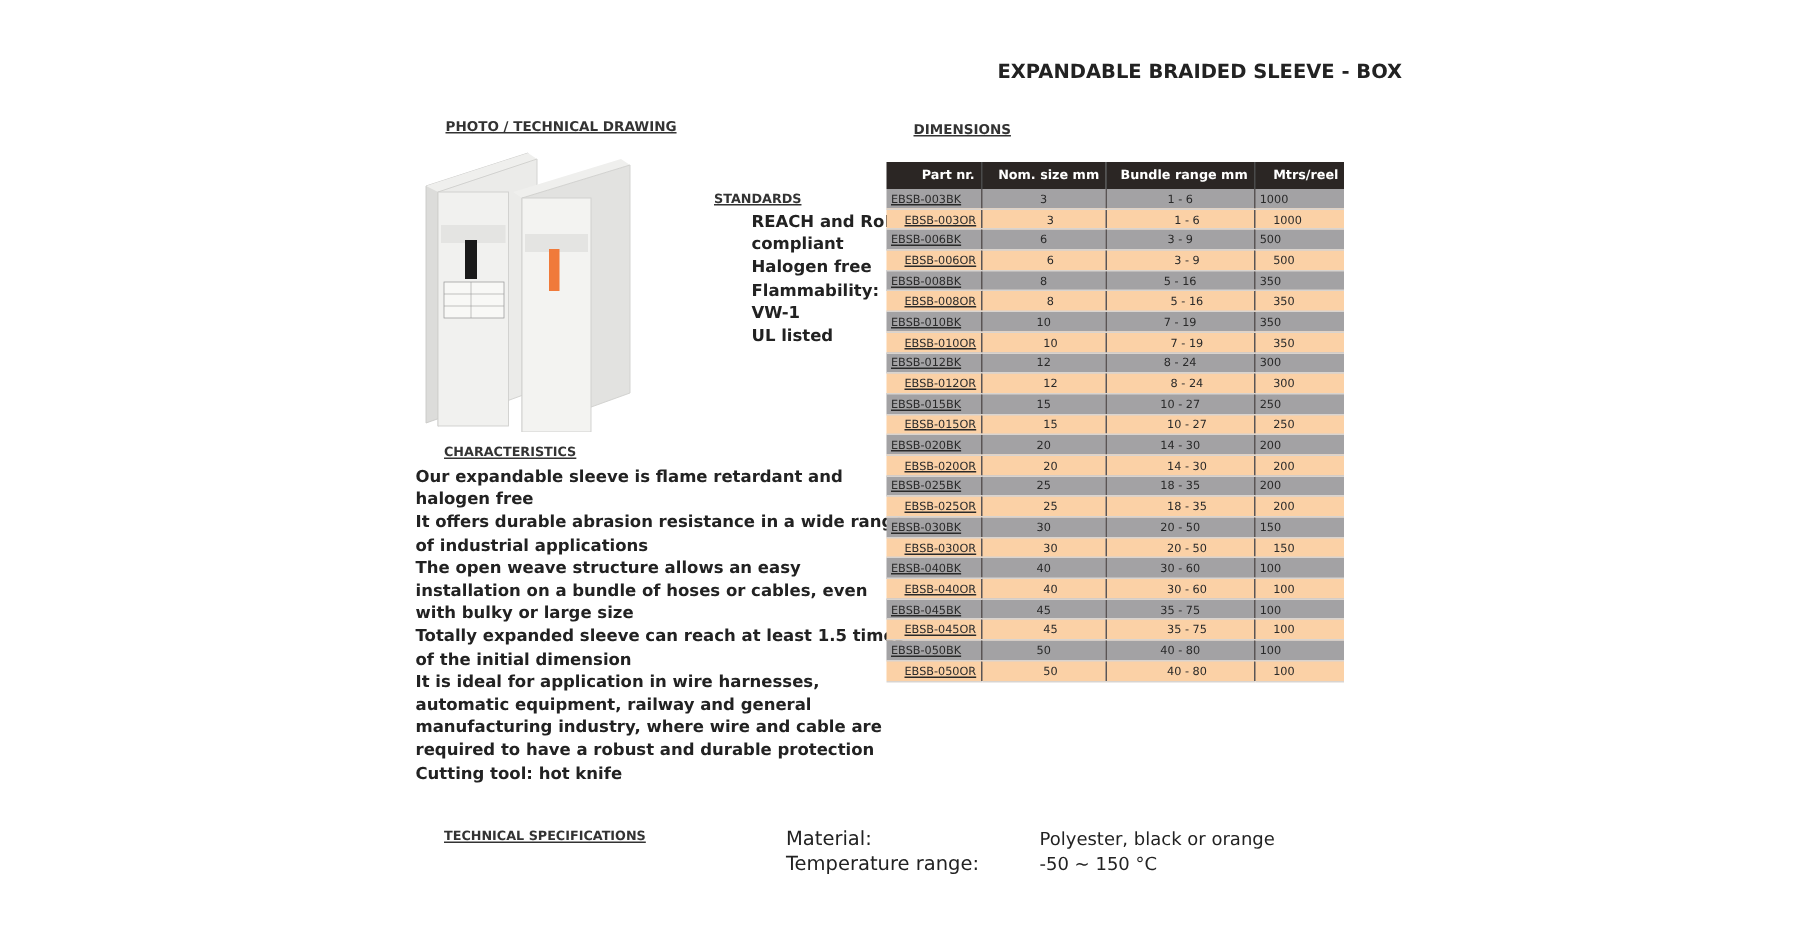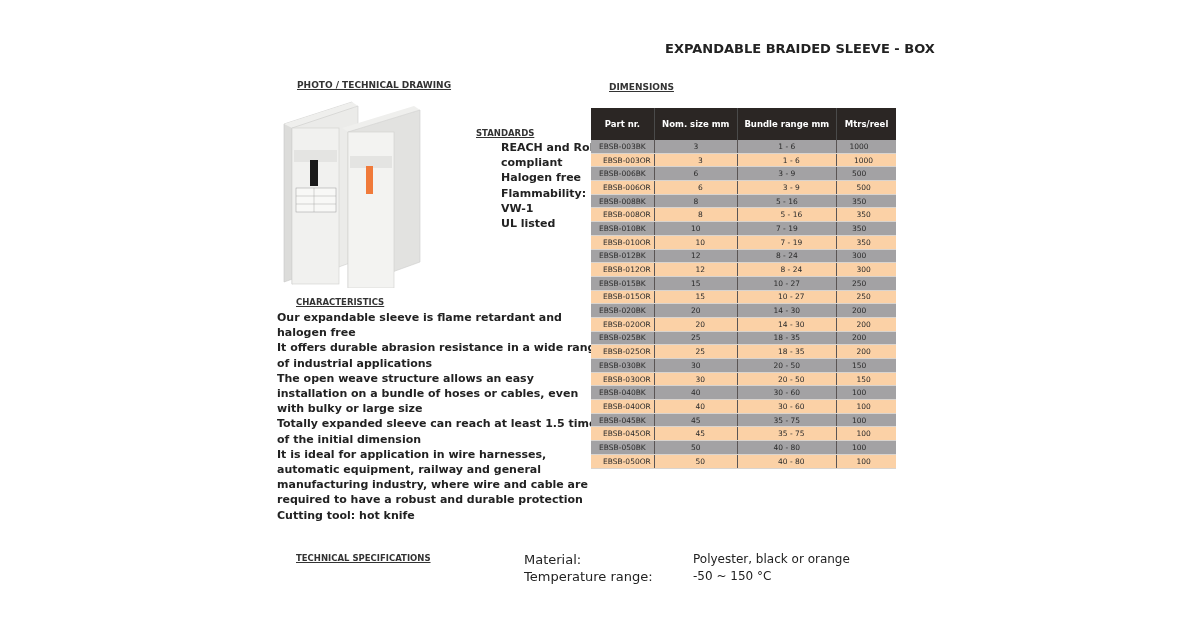--- a/index.html
+++ b/index.html
@@ -15,26 +15,26 @@
   .std-list div { white-space:nowrap;margin-left:44px; }
   .char-h { left:277px; top:297px; font-size:8.5px; }
   .char-body { left:277px; top:310px; width:300px; font-size:11px; font-weight:bold; line-height:15.2px; color:#222; }
   .char-body div { white-space:nowrap; }
   .tech-h { left:277px; top:553px; font-size:8.5px; }
   .spec-label { left:524px; font-size:13px; color:#222; }
   .spec-val { left:693px; font-size:12px; color:#222; }
 
   
   table.dim { position:absolute; left:591px; top:108px; border-collapse:collapse; font-size:7.5px; }
-  table.dim th { background:#2b2624; color:#fff; font-weight:bold; font-size:8.5px; height:32px; padding:0 4px; text-align:center; border-left:1px solid #4a4a4a; white-space:nowrap; }
+  table.dim th { background:#2b2624; color:#fff; font-weight:bold; font-size:8.5px; height:18px; padding:0 4px; text-align:right; border-left:1px solid #4a4a4a; white-space:nowrap; }
   table.dim th:first-child { border-left:none; }
   table.dim td { height:12.7px; padding:0 3px; border-left:1px solid #5a5555; border-bottom:1px solid #d9d4cf; color:#2a2a2a; white-space:nowrap; }
-  table.dim td:first-child { border-left:none; text-align:center; }
+  table.dim td:first-child { border-left:none; text-align:left;text-decoration:underline; }
   table.dim td.c { text-align:center; }
-  table.dim td.r { text-align:center; padding-right:18px;margin-left:28px; }
+  table.dim td.r { text-align:left; padding-right:18px;margin-left:28px; }
   tr.bk td { background:#a3a2a4; }
   tr.or td { background:#fbd1a6;padding-left:12px; }
   col.c1 { width:57px; } col.c2 { width:83px; } col.c3 { width:99px; } col.c4 { width:60px; }
 
   
   .photo { left:280px; top:100px; width:165px; height:188px; }
 </style>
 </head>
 <body>
 

